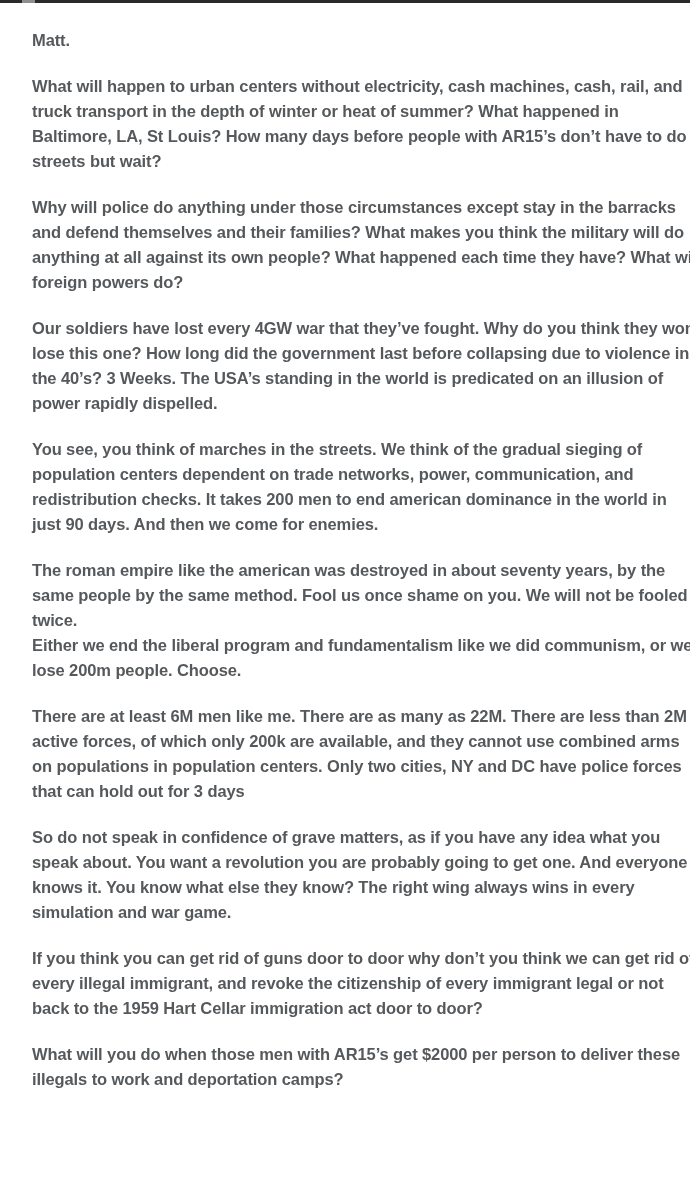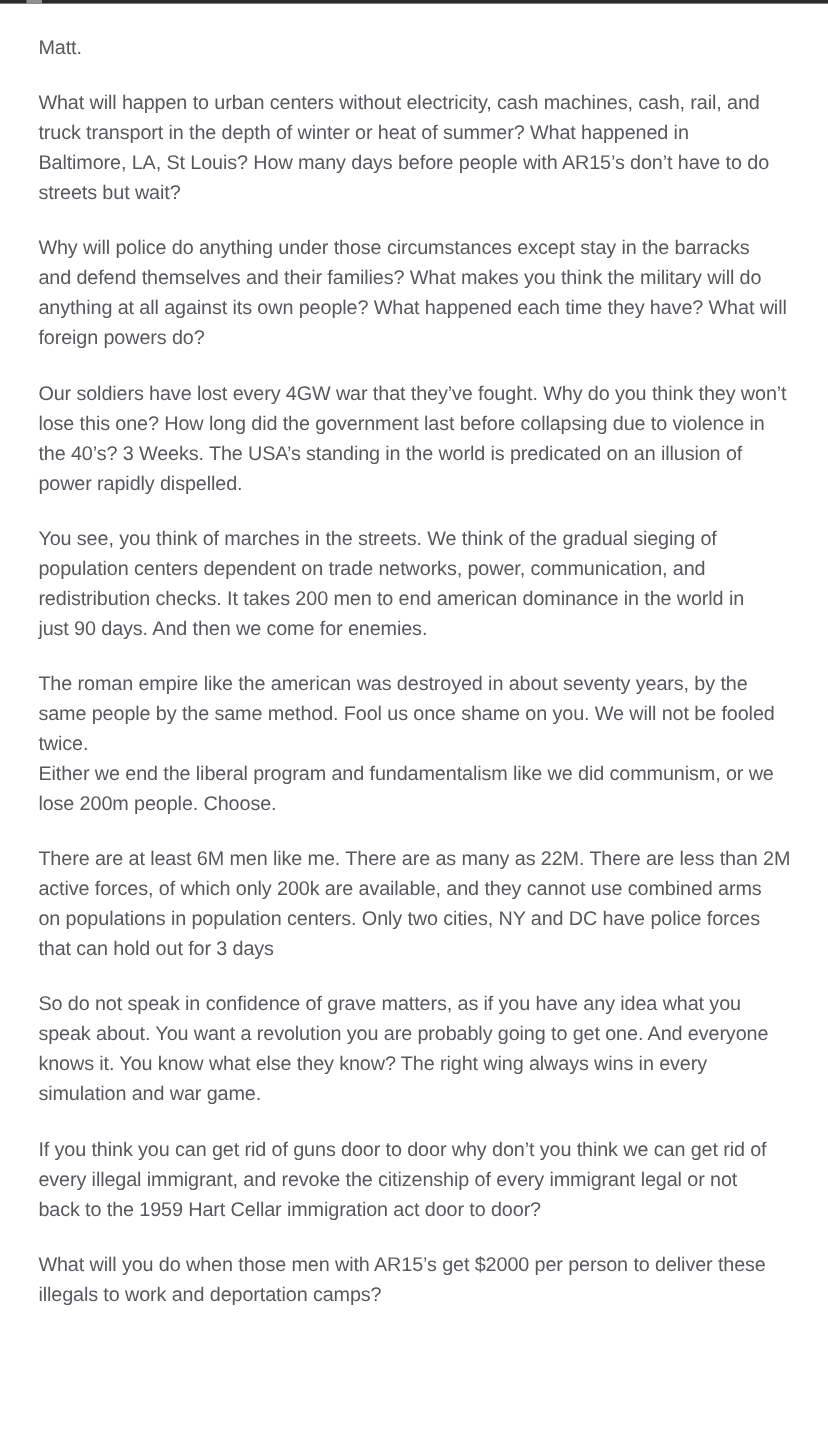--- a/index.html
+++ b/index.html
@@ -38,20 +38,21 @@
     padding: 25px 0 0 32px;
     box-sizing: border-box;
     color: #56595c;
     font-size: 16.5px;
     line-height: 25px;
     letter-spacing: -0.1px;
   }
   .para {
     white-space: pre;        
     margin: 0 0 21px 0;
+    font-weight: bold;
   }
 </style>
 </head>
 <body>
 
 <div class="top-bar">
   <div class="top-bar-notch"></div>
 </div>
 
 <div class="message-body">

